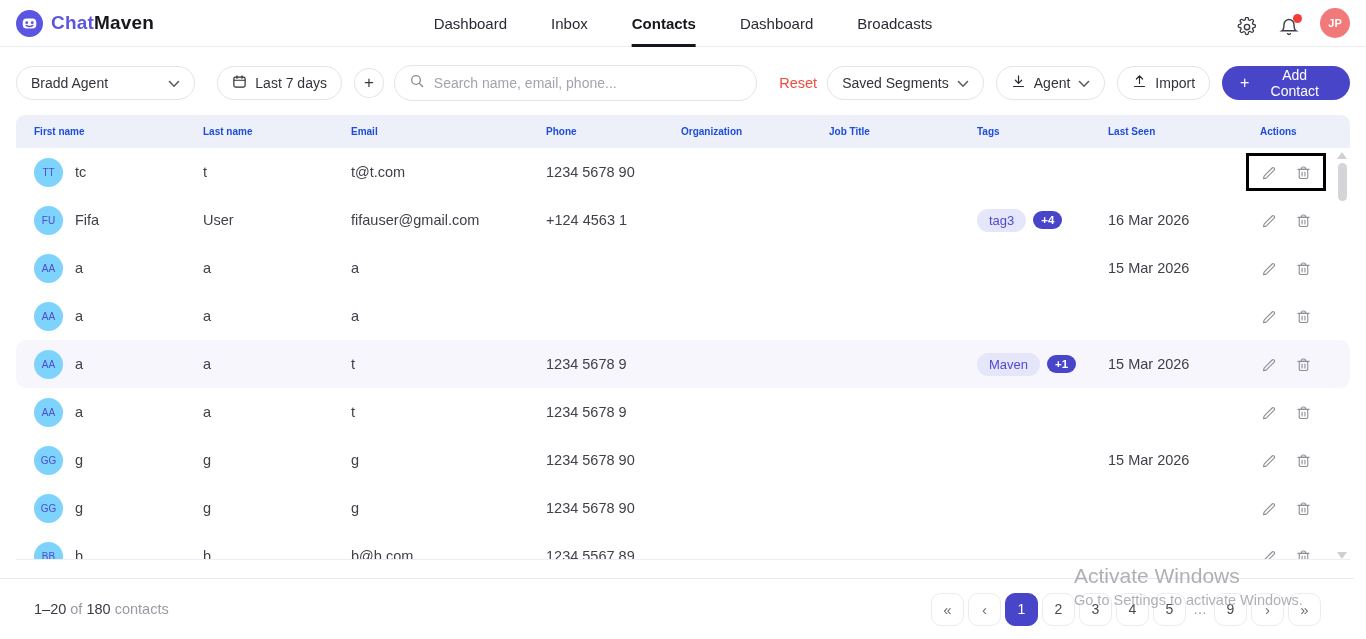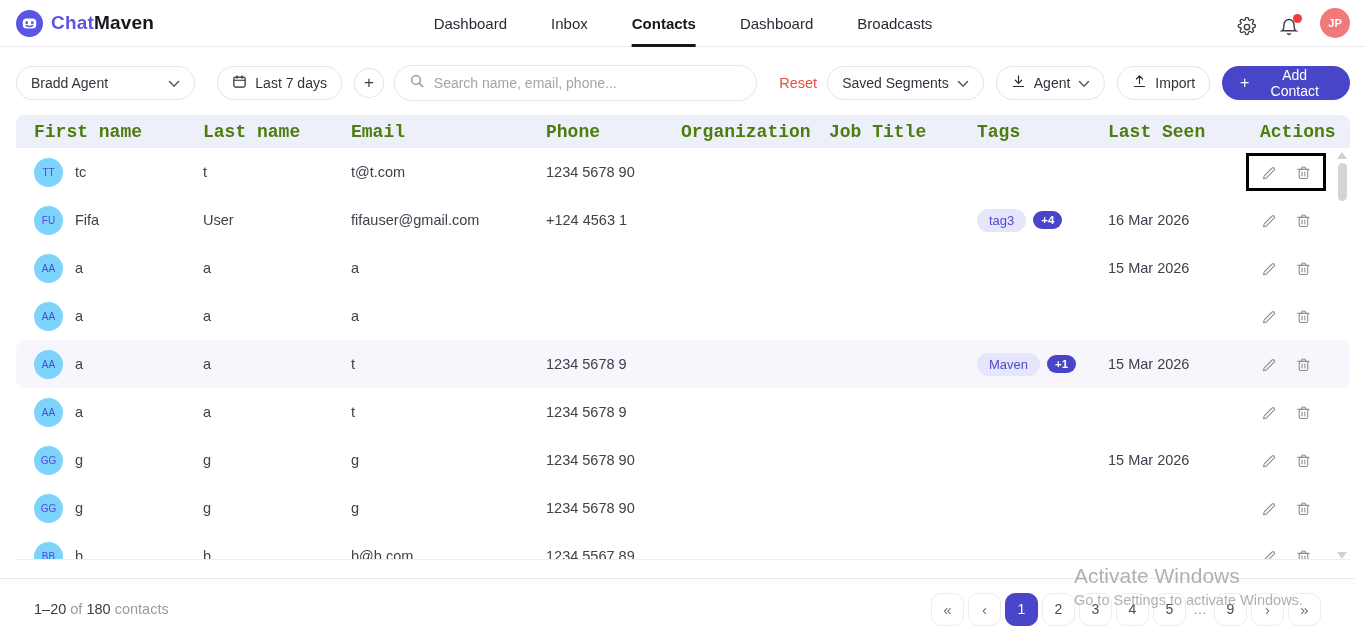--- a/index.html
+++ b/index.html
@@ -50,21 +50,21 @@
     border:none; display:flex; align-items:center; gap:8px; padding:0 18px;
     font-size:14px; cursor:pointer; font-family:"Liberation Sans", sans-serif; }
   .btn-primary .plus-glyph { font-size:16px; }
 
   
   .table-card { position:relative; margin:0 16px; }
   .grid-row { display:grid;
     grid-template-columns:169px 148px 195px 135px 148px 148px 131px 152px 1fr;
     padding-left:18px; align-items:center; }
   .thead { height:33px; background:#edeff9; border-radius:9px 9px 0 0;
-    font-size:18px; font-weight:bold; color:#4d7c0f;font-family:Liberation Mono, monospace; }
+    font-size:10px; font-weight:bold; color:#1d4ed8; }
   .tbody { height:412px; overflow:hidden; border-bottom:1px solid #ededf2; }
   .trow { height:48px; font-size:14.5px; color:#40404c; background:#fff; }
   .trow.highlight { background:#f6f6fc; border-radius:10px; }
   .cell-name { display:flex; align-items:center; gap:12px; }
   .avatar { width:29px; height:29px; border-radius:50%; background:#7dd3fc;
     color:#4f4ad2; font-size:10px; font-weight:normal; display:flex;
     align-items:center; justify-content:center; flex:0 0 29px; }
   .tag-cell { display:flex; align-items:center; gap:7px; }
   .tag-pill { background:#e6e6fa; color:#4f4ad2; font-size:13px; padding:4px 12px;
     border-radius:12px; }

